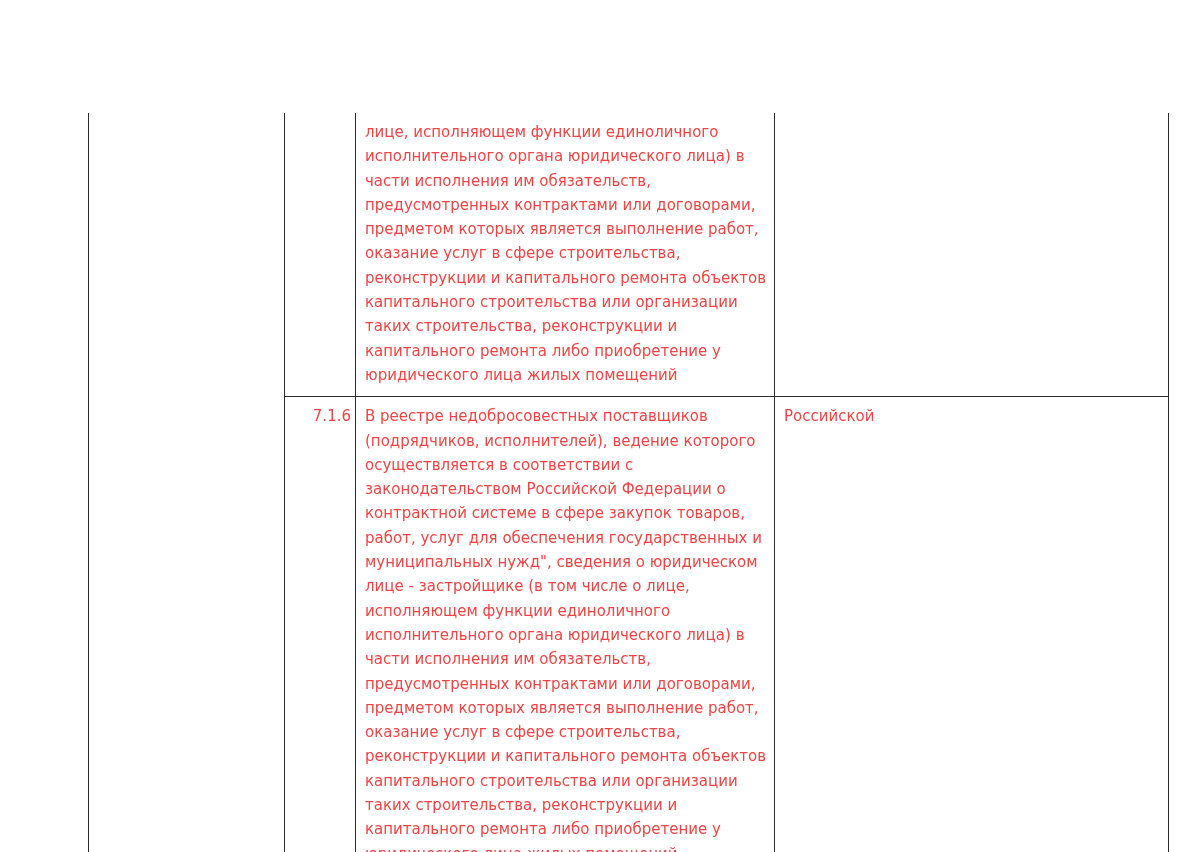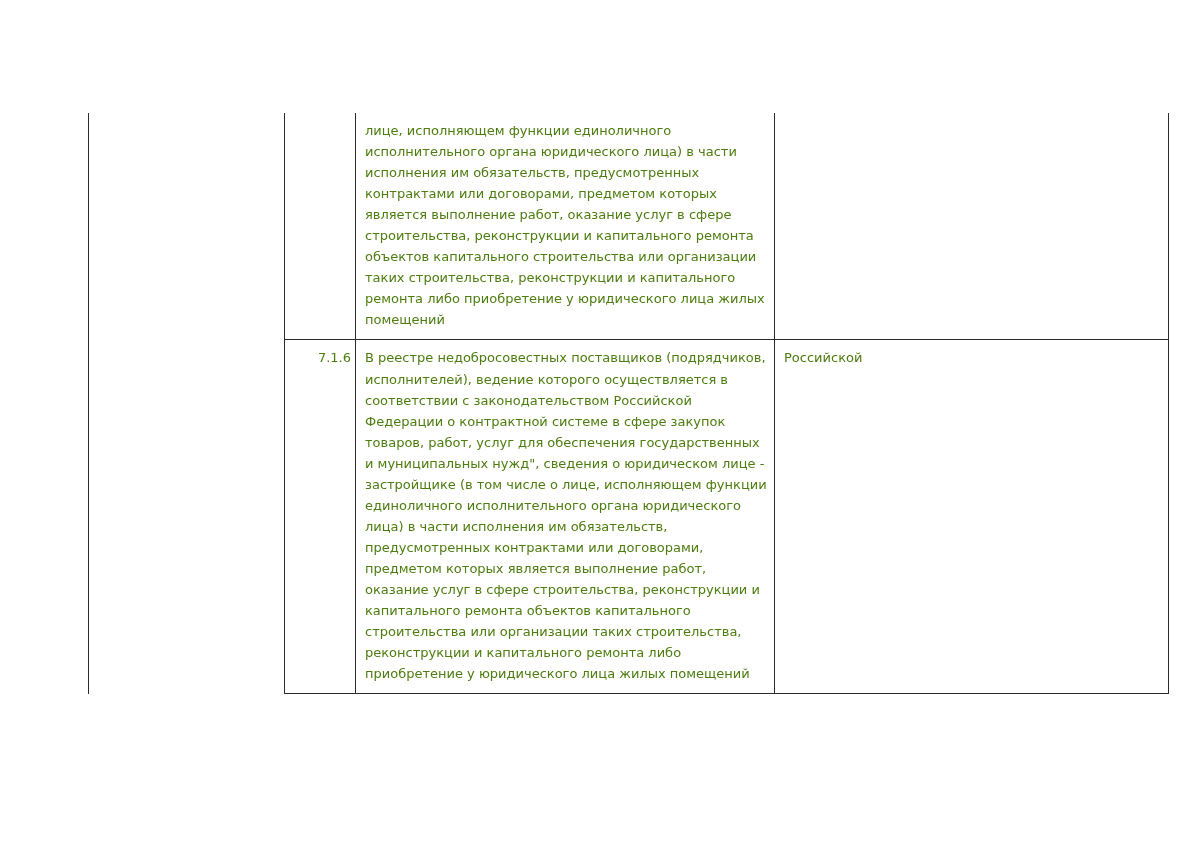--- a/index.html
+++ b/index.html
@@ -25,24 +25,24 @@
     left: 88px;
     top: 113px;
     width: 1024px;
     border-collapse: collapse;
     table-layout: fixed;
   }
   .doc-table td {
     border: 1px solid #2b2b2b;
     vertical-align: top;
     padding: 7px 4px 9px 9px;
-    font-size: 13px;
+    font-size: 15px;
     line-height: 1.62;
     font-family: "DejaVu Sans", sans-serif;
-    color: #4d7c0f;
+    color: #ef4444;
   }
   .col-left {
     width: 182px;
     border-top: none !important;
     border-left: 1px solid #2b2b2b;
     border-right: 1px solid #2b2b2b;
     border-bottom: none !important;
   }
   .col-num {
     width: 57px;

